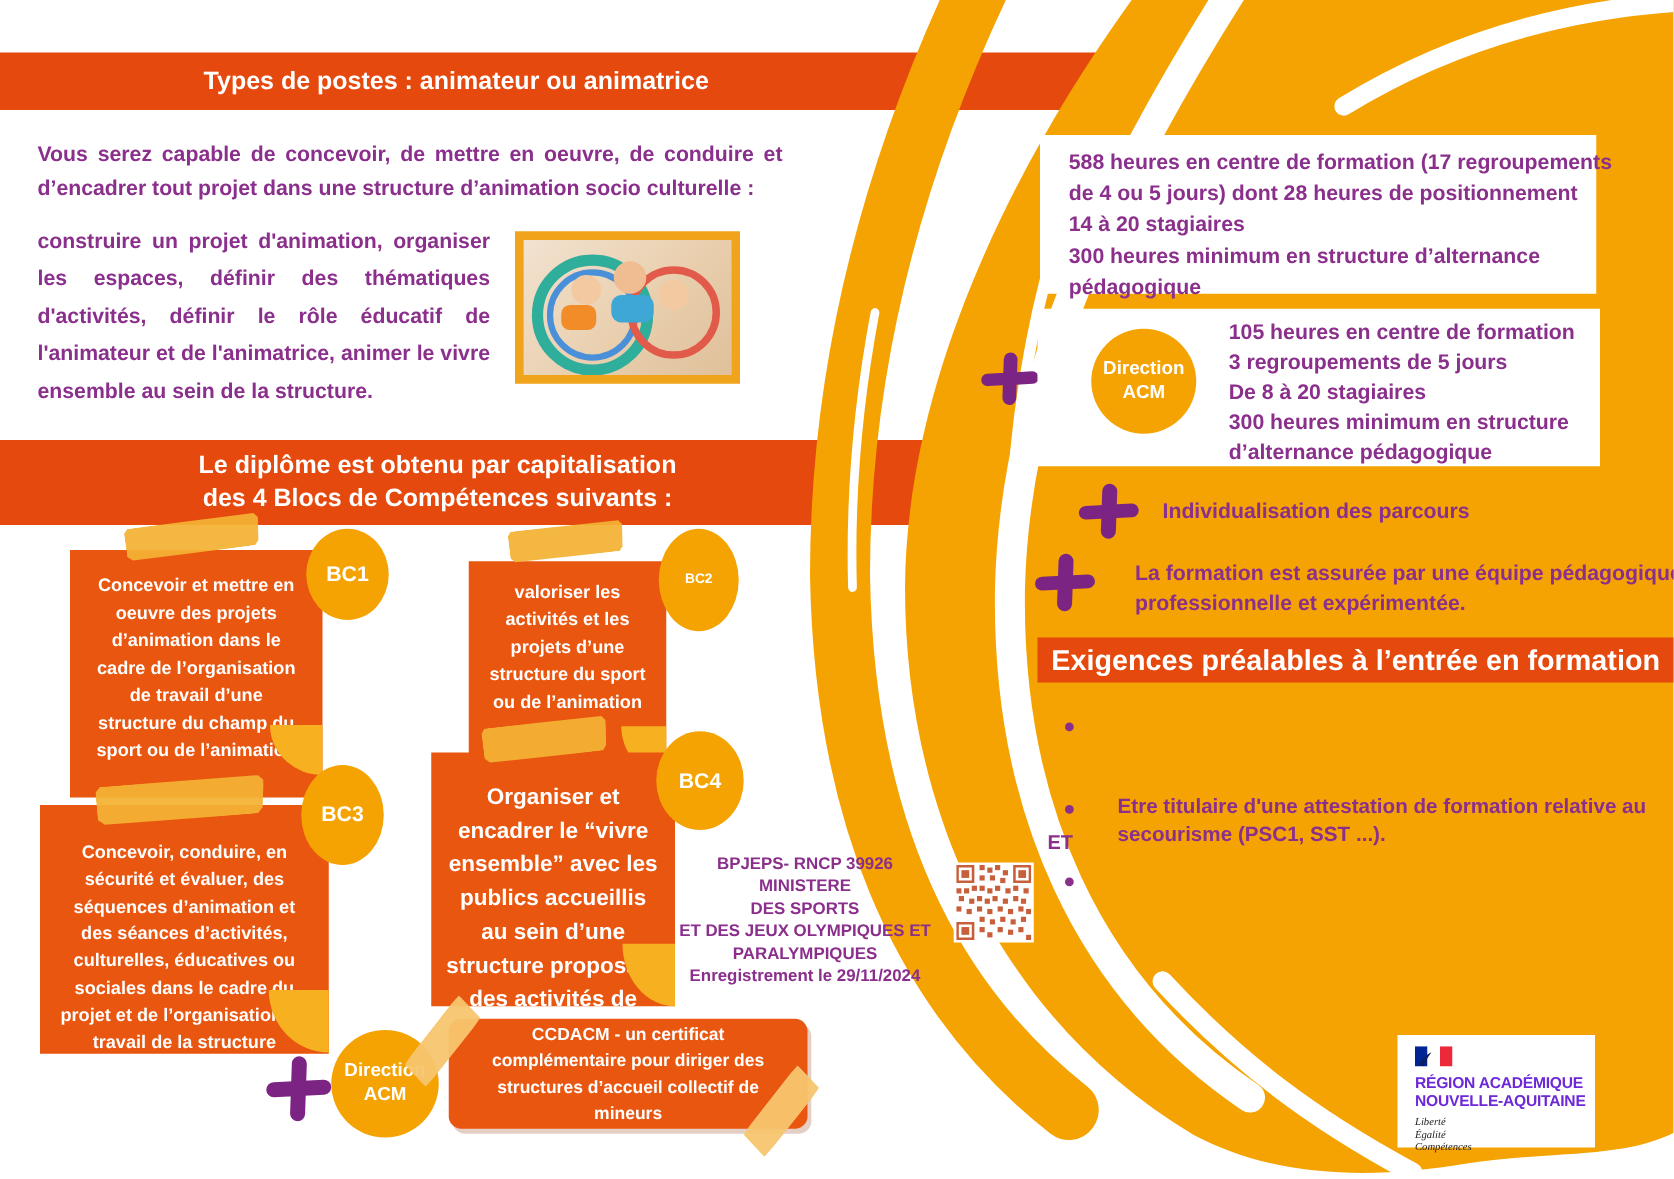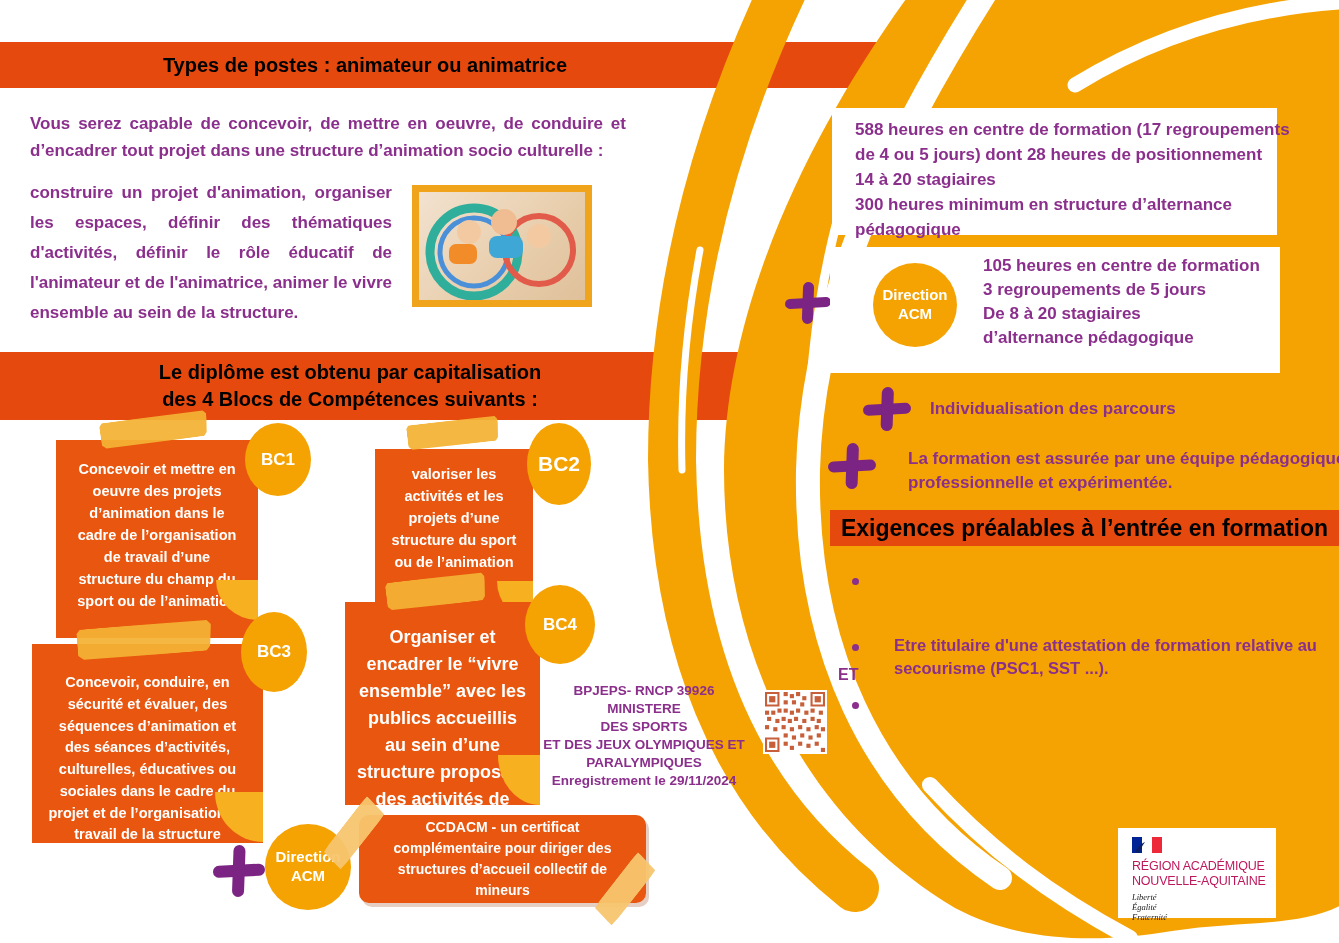--- a/index.html
+++ b/index.html
@@ -11,42 +11,42 @@
     --tape-light:rgba(247,197,110,.95);
     --purple:#8B2F8C;
     --plus-purple:#7C2483;
     --qr:#C75F3B;
   }
   html,body{margin:0;padding:0}
   .page{position:relative;width:1339px;height:943px;background:#fff;overflow:hidden;
         font-family:"Liberation Sans",sans-serif}
   .abs{position:absolute}
   .z1{z-index:1}.z2{z-index:2}.z3{z-index:3}.z4{z-index:4}
-  .bar{background:var(--bar-red);color:#000000;font-weight:bold;display:flex;
+  .bar{background:var(--bar-red);color:#ffffff;font-weight:bold;display:flex;
        align-items:center;justify-content:center;text-align:right}
   .ptext{color:var(--purple);font-weight:600}
   .card{background:var(--card-red);color:#fff;font-weight:bold;text-align:center;box-sizing:border-box}
   .fold{position:absolute;background:var(--amber-light);border-radius:0 0 0 100%}
   .tape{position:absolute;background:var(--tape);
         clip-path:polygon(0 14%,3% 0,97% 5%,100% 18%,98% 86%,95% 100%,4% 95%,0 82%)}
   .tape.v{background:var(--tape-light)}
   .circle{position:absolute;background:var(--amber);color:#fff;font-weight:bold;border-radius:50%;
           display:flex;flex-direction:column;align-items:center;justify-content:center;
           text-align:center;line-height:1.25}
   .plus{position:absolute}
   .plus::before{content:"";position:absolute;left:0;top:50%;width:100%;height:24%;
         transform:translateY(-50%) rotate(-3deg);background:var(--plus-purple);border-radius:6px}
   .plus::after{content:"";position:absolute;top:0;left:50%;height:100%;width:24%;
         transform:translateX(-50%) rotate(2deg);background:var(--plus-purple);border-radius:6px}
   .rline{font-size:17px;line-height:25px;color:var(--purple);font-weight:600;white-space:nowrap}
   .rline b{font-weight:bold}
   .bullet-dot{position:absolute;width:7px;height:7px;border-radius:50%;background:var(--purple)}
   .bullet-text{position:absolute;color:var(--purple);font-weight:600;font-size:16.5px;line-height:23px}
   .whitecard{position:absolute;background:#fff}
-  .logo-title{font-weight:normal;color:#be185d;font-size:12.5px;line-height:15px;letter-spacing:-.2px;white-space:nowrap}
+  .logo-title{font-weight:bold;color:#6d28d9;font-size:12.5px;line-height:15px;letter-spacing:-.2px;white-space:nowrap}
   .motto{font-family:Liberation Serif, serif;font-style:italic;font-size:8.5px;line-height:10px;color:#222}
 </style>
 </head>
 <body>
 
 <div class="page">
 
   <svg class="abs z2" style="left:0;top:0;pointer-events:none" width="1339" height="943" viewBox="0 0 1339 943">
     <path d="M920,-20 C815,120 725,300 724,470 C724,650 800,815 955,908
              C1025,945 1105,942 1172,931 C1242,920 1302,928 1345,903 L1345,-20 Z" fill="#F5A303"></path>
@@ -110,21 +110,21 @@
 
   <div class="abs z3 card" style="left:345px;top:602px;width:195px;height:203px;padding:22px 10px 0;font-size:18px;line-height:1.5">
     <span>Organiser et encadrer le “vivre ensemble” avec les publics accueillis au sein d’une structure proposant des activités de loisirs et d’animation socioculturelle</span>
     <span class="fold" style="left:153px;top:153px;width:42px;height:50px"></span>
   </div>
   <span class="tape z4" style="left:386px;top:577px;width:100px;height:29px;transform:rotate(-7deg)"></span>
 
   <div class="circle z4" style="left:245px;top:423px;width:66px;height:73px;font-size:17px">
     <span>BC1</span>
   </div>
-  <div class="circle z4" style="left:527px;top:423px;width:64px;height:82px;font-size:21px">
+  <div class="circle z4" style="left:527px;top:423px;width:64px;height:82px;font-size:11px">
     <span>BC2</span>
   </div>
   <div class="circle z4" style="left:241px;top:612px;width:66px;height:80px;font-size:17px">
     <span>BC3</span>
   </div>
   <div class="circle z4" style="left:525px;top:585px;width:70px;height:79px;font-size:17px">
     <span>BC4</span>
   </div>
 
   <div class="abs z3 ptext" style="left:540px;top:682px;width:208px;font-size:13.5px;line-height:18px;text-align:center;font-weight:bold">
@@ -217,20 +217,21 @@
 
   <div class="whitecard z3" style="left:830px;top:247px;width:450px;height:126px">
     <div class="circle" style="left:43px;top:16px;width:84px;height:84px;font-size:15px">
       <span>Direction</span>
       <span>ACM</span>
     </div>
     <div class="abs" style="left:153px;top:7px">
       <div class="rline" style="line-height:24px">105 heures en centre de formation</div>
       <div class="rline" style="line-height:24px">3 regroupements de 5 jours</div>
       <div class="rline" style="line-height:24px">De 8 à 20 stagiaires</div>
+      <div class="rline" style="line-height:24px"><b>300 heures</b><span> minimum en structure</span></div>
       <div class="rline" style="line-height:24px">d’alternance pédagogique</div>
     </div>
   </div>
 
   <span class="plus z3" style="left:863px;top:387px;width:48px;height:44px"></span>
   <div class="abs z3 ptext" style="left:930px;top:399px;font-size:17px;font-weight:bold">
     <span>Individualisation des parcours</span>
   </div>
 
   <span class="plus z3" style="left:828px;top:443px;width:48px;height:46px"></span>
@@ -262,17 +263,17 @@
       <rect x="20" y="0" width="10" height="16" fill="#ED2939"></rect>
       <path d="M3,15 C7,9 10,6 13,5 C10,9 8,13 7,16 Z" fill="#0b1f5e"></path>
     </svg>
     <div class="abs logo-title" style="left:14px;top:31px">
       <div>RÉGION ACADÉMIQUE</div>
       <div>NOUVELLE-AQUITAINE</div>
     </div>
     <div class="abs motto" style="left:14px;top:64px">
       <div>Liberté</div>
       <div>Égalité</div>
-      <div>Fraternité</div>
+      <div>Compétences</div>
     </div>
   </div>
 
 </div>
 
 </body></html>

